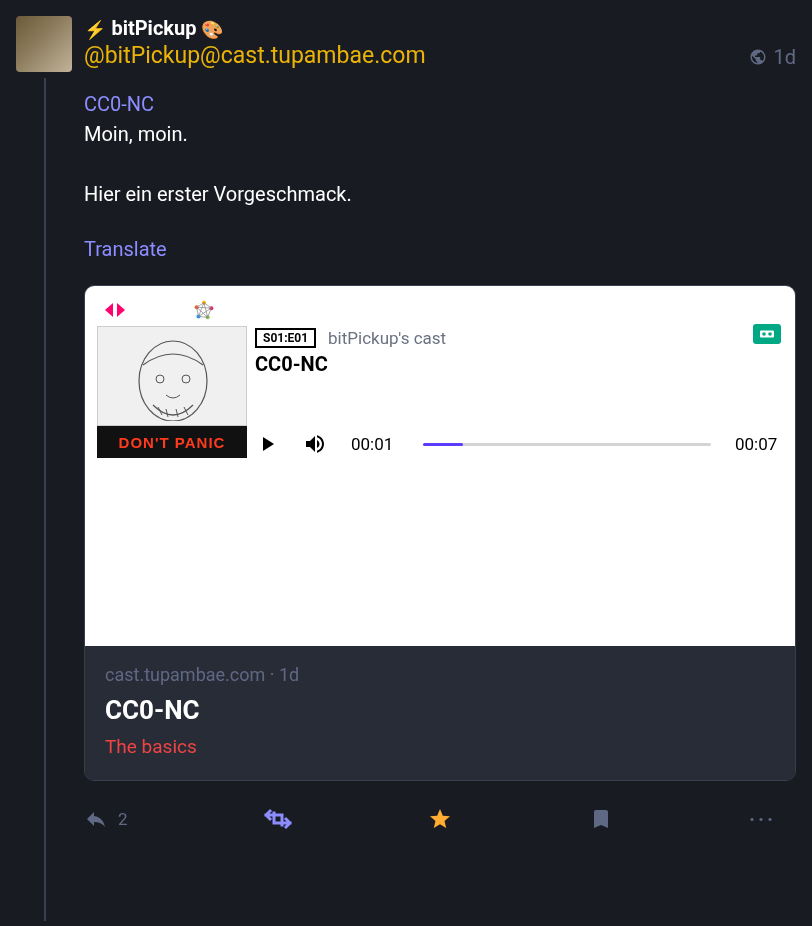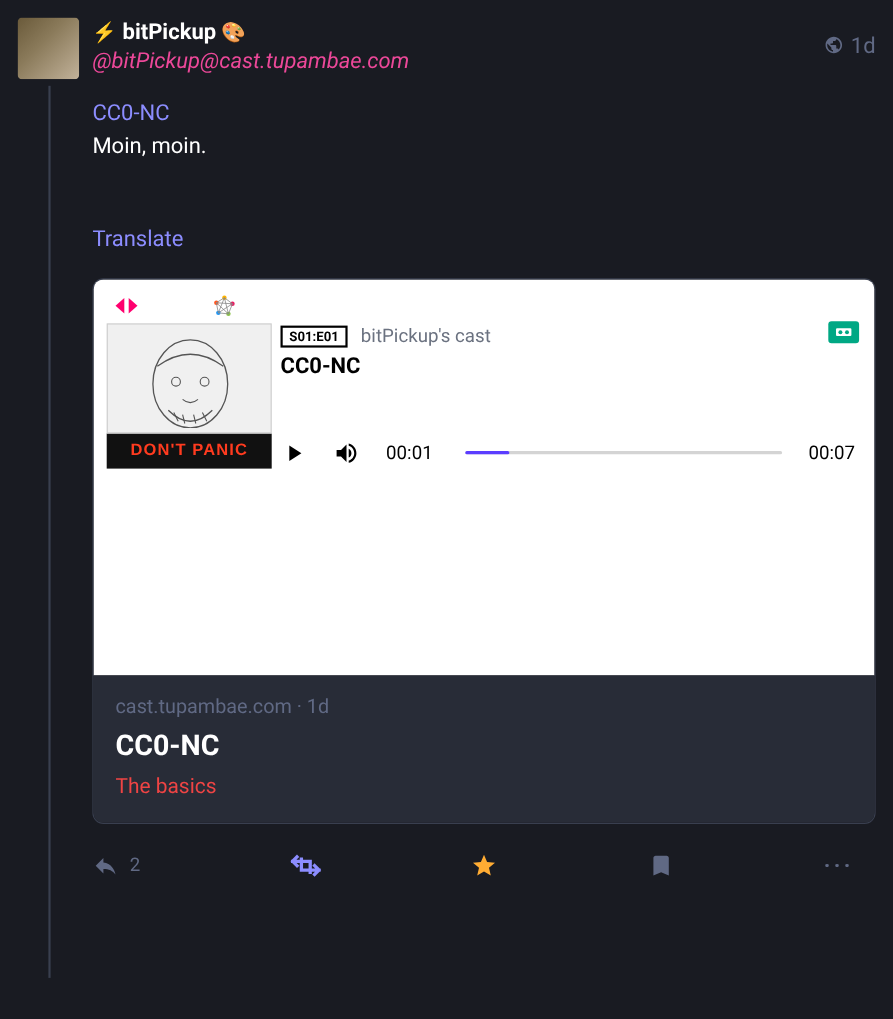--- a/index.html
+++ b/index.html
@@ -47,34 +47,33 @@
   .thread-line {
     position: absolute;
     left: -40px;
     top: 62px;
     bottom: -80px;
     width: 2px;
     background: #393f4f;
   }
   .header-row {
     display: flex;
-    align-items: center;
+    align-items: flex-end;
   }
   .name-block { flex: 1; }
   .display-name {
     font-size: 20px;
     font-weight: 700;
     color: #fff;
   }
   .display-name .emoji { font-size: 18px; vertical-align: middle; }
   .handle {
-    font-size: 20px;
-    color: #ec4899;
+    font-size: 23px;
+    color: #eab308;
     margin-top: 2px;
-    font-style: italic;
   }
   .meta {
     display: flex;
     align-items: center;
     gap: 6px;
     color: #606984;
     font-size: 20px;
   }
   .globe-icon { width: 18px; height: 18px; fill: #606984; }
   .content {
@@ -269,20 +268,21 @@
         <svg class="globe-icon" viewBox="0 0 24 24">
             <path d="M12 2C6.48 2 2 6.48 2 12s4.48 10 10 10 10-4.48 10-10S17.52 2 12 2zm-1 17.93c-3.94-.49-7-3.85-7-7.93 0-.62.08-1.21.21-1.79L9 15v1c0 1.1.9 2 2 2v1.93zm6.9-2.54c-.26-.81-1-1.39-1.9-1.39h-1v-3c0-.55-.45-1-1-1H8v-2h2c.55 0 1-.45 1-1V7h2c1.1 0 2-.9 2-2v-.41c2.93 1.19 5 4.06 5 7.41 0 2.08-.8 3.97-2.1 5.39z"></path>
           </svg>
         <span>1d</span>
       </div>
     </div>
 
     <div class="content">
       <span class="tag-link">CC0-NC</span><br>
       <span>Moin, moin.</span><br><br>
+      <span>Hier ein erster Vorgeschmack.</span>
     </div>
 
     <span class="translate-link">Translate</span>
 
     <div class="card">
       <div class="card-embed">
         <div class="embed-logos">
           <svg width="30" height="18" viewBox="0 0 30 18">
               <path fill="#ff006e" d="M2 9 L10 2 L10 16 Z"></path>
               <path fill="#ff006e" d="M14 2 L22 9 L14 16 Z"></path>

